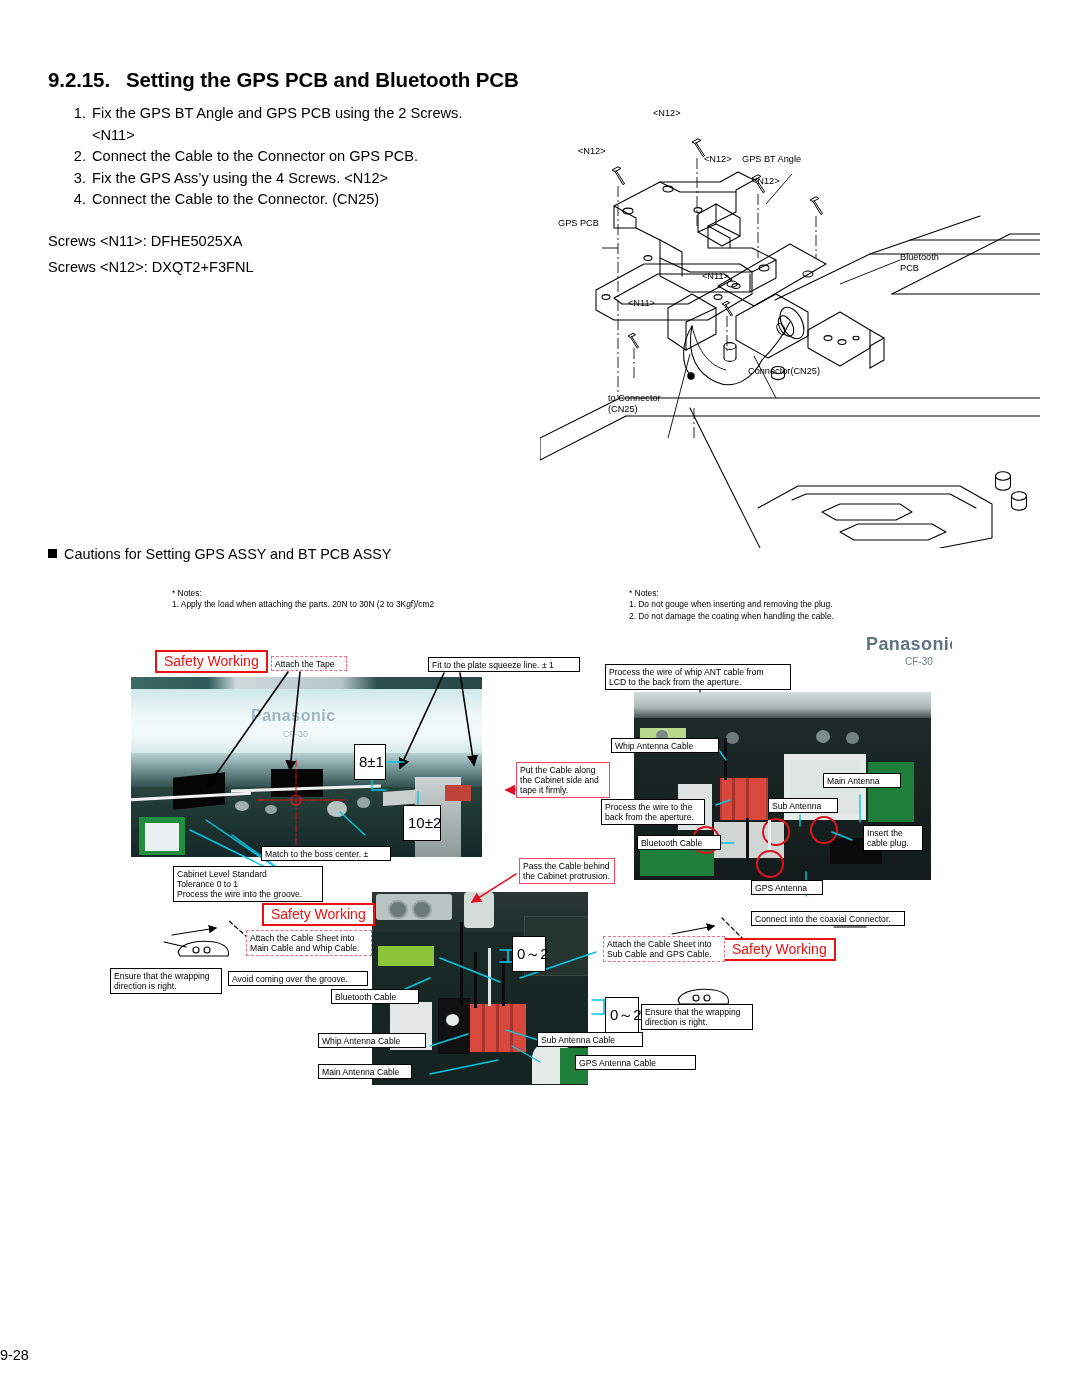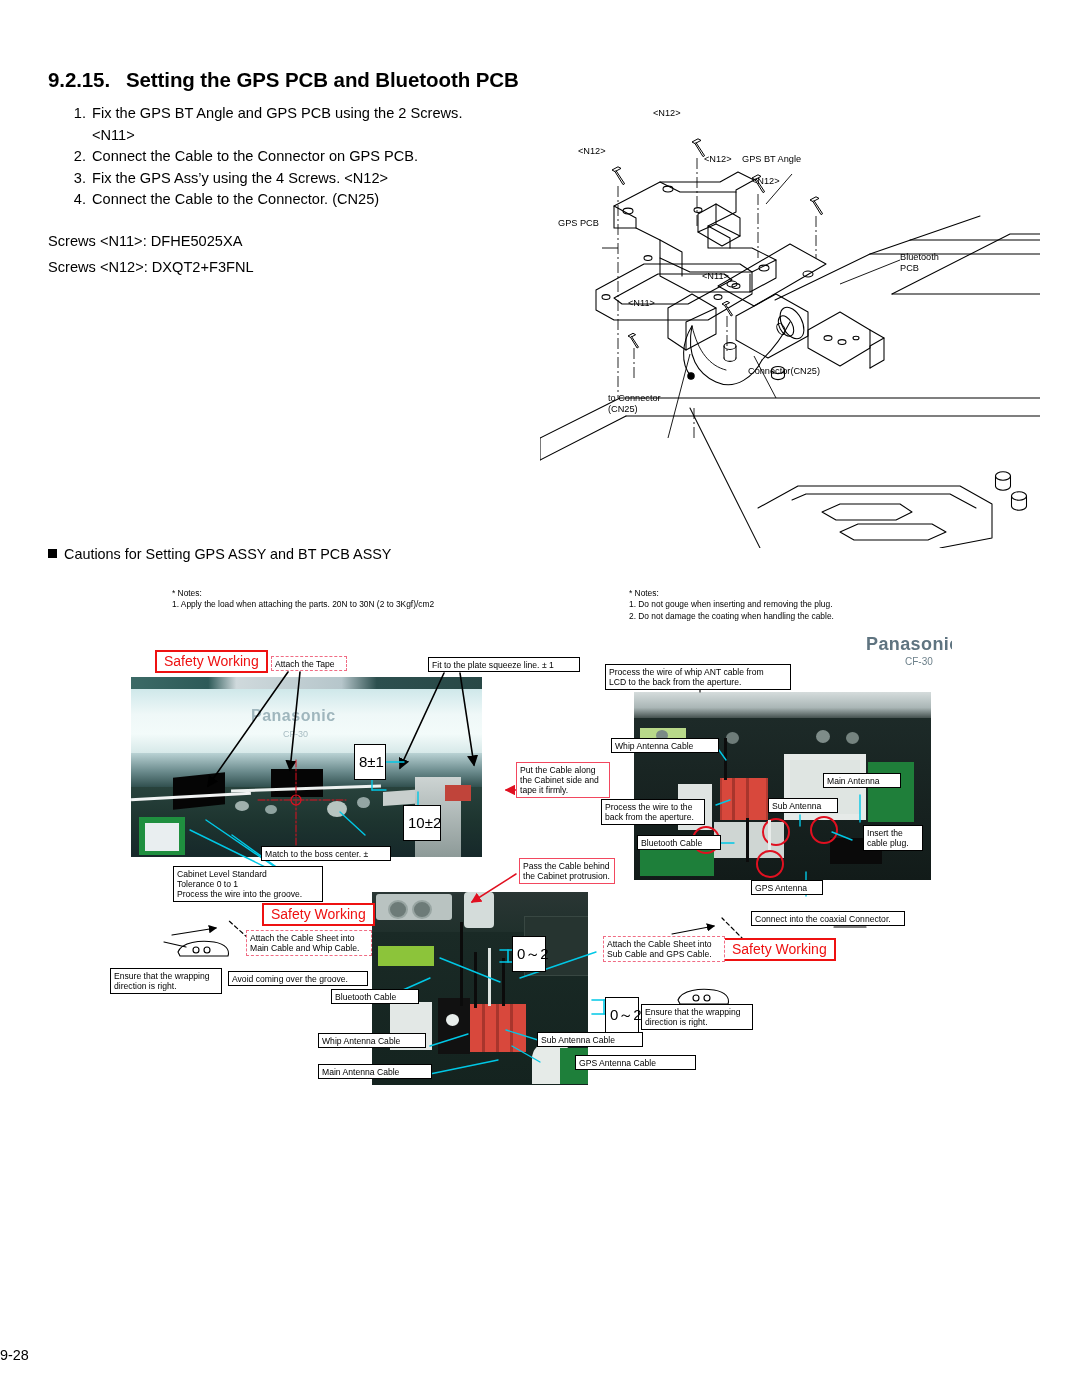--- a/index.html
+++ b/index.html
@@ -481,19 +481,19 @@
 Sub Cable and GPS Cable.</div>
   <div class="cal" style="left:110px;top:968px;width:112px;">Ensure that the wrapping
 direction is right.</div>
   <div class="cal" style="left:641px;top:1004px;width:112px;">Ensure that the wrapping
 direction is right.</div>
   <div class="cal" style="left:228px;top:971px;width:140px;">Avoid coming over the groove.</div>
   <div class="cal dim" style="left:512px;top:936px;width:34px;">0～2</div>
   <div class="cal dim" style="left:605px;top:997px;width:34px;">0～2</div>
   <div class="cal" style="left:331px;top:989px;width:88px;">Bluetooth Cable</div>
   <div class="cal" style="left:318px;top:1033px;width:108px;">Whip Antenna Cable</div>
-  <div class="cal" style="left:318px;top:1064px;width:114px;">Main Antenna Cable</div>
+  <div class="cal" style="left:318px;top:1064px;width:94px;">Main Antenna Cable</div>
   <div class="cal" style="left:537px;top:1032px;width:106px;">Sub Antenna Cable</div>
   <div class="cal" style="left:537px;top:1055px;width:121px;margin-left:38px;">GPS Antenna Cable</div>
 
   <div id="footer">9-28</div>
 
 </div>
 
 </body></html>

